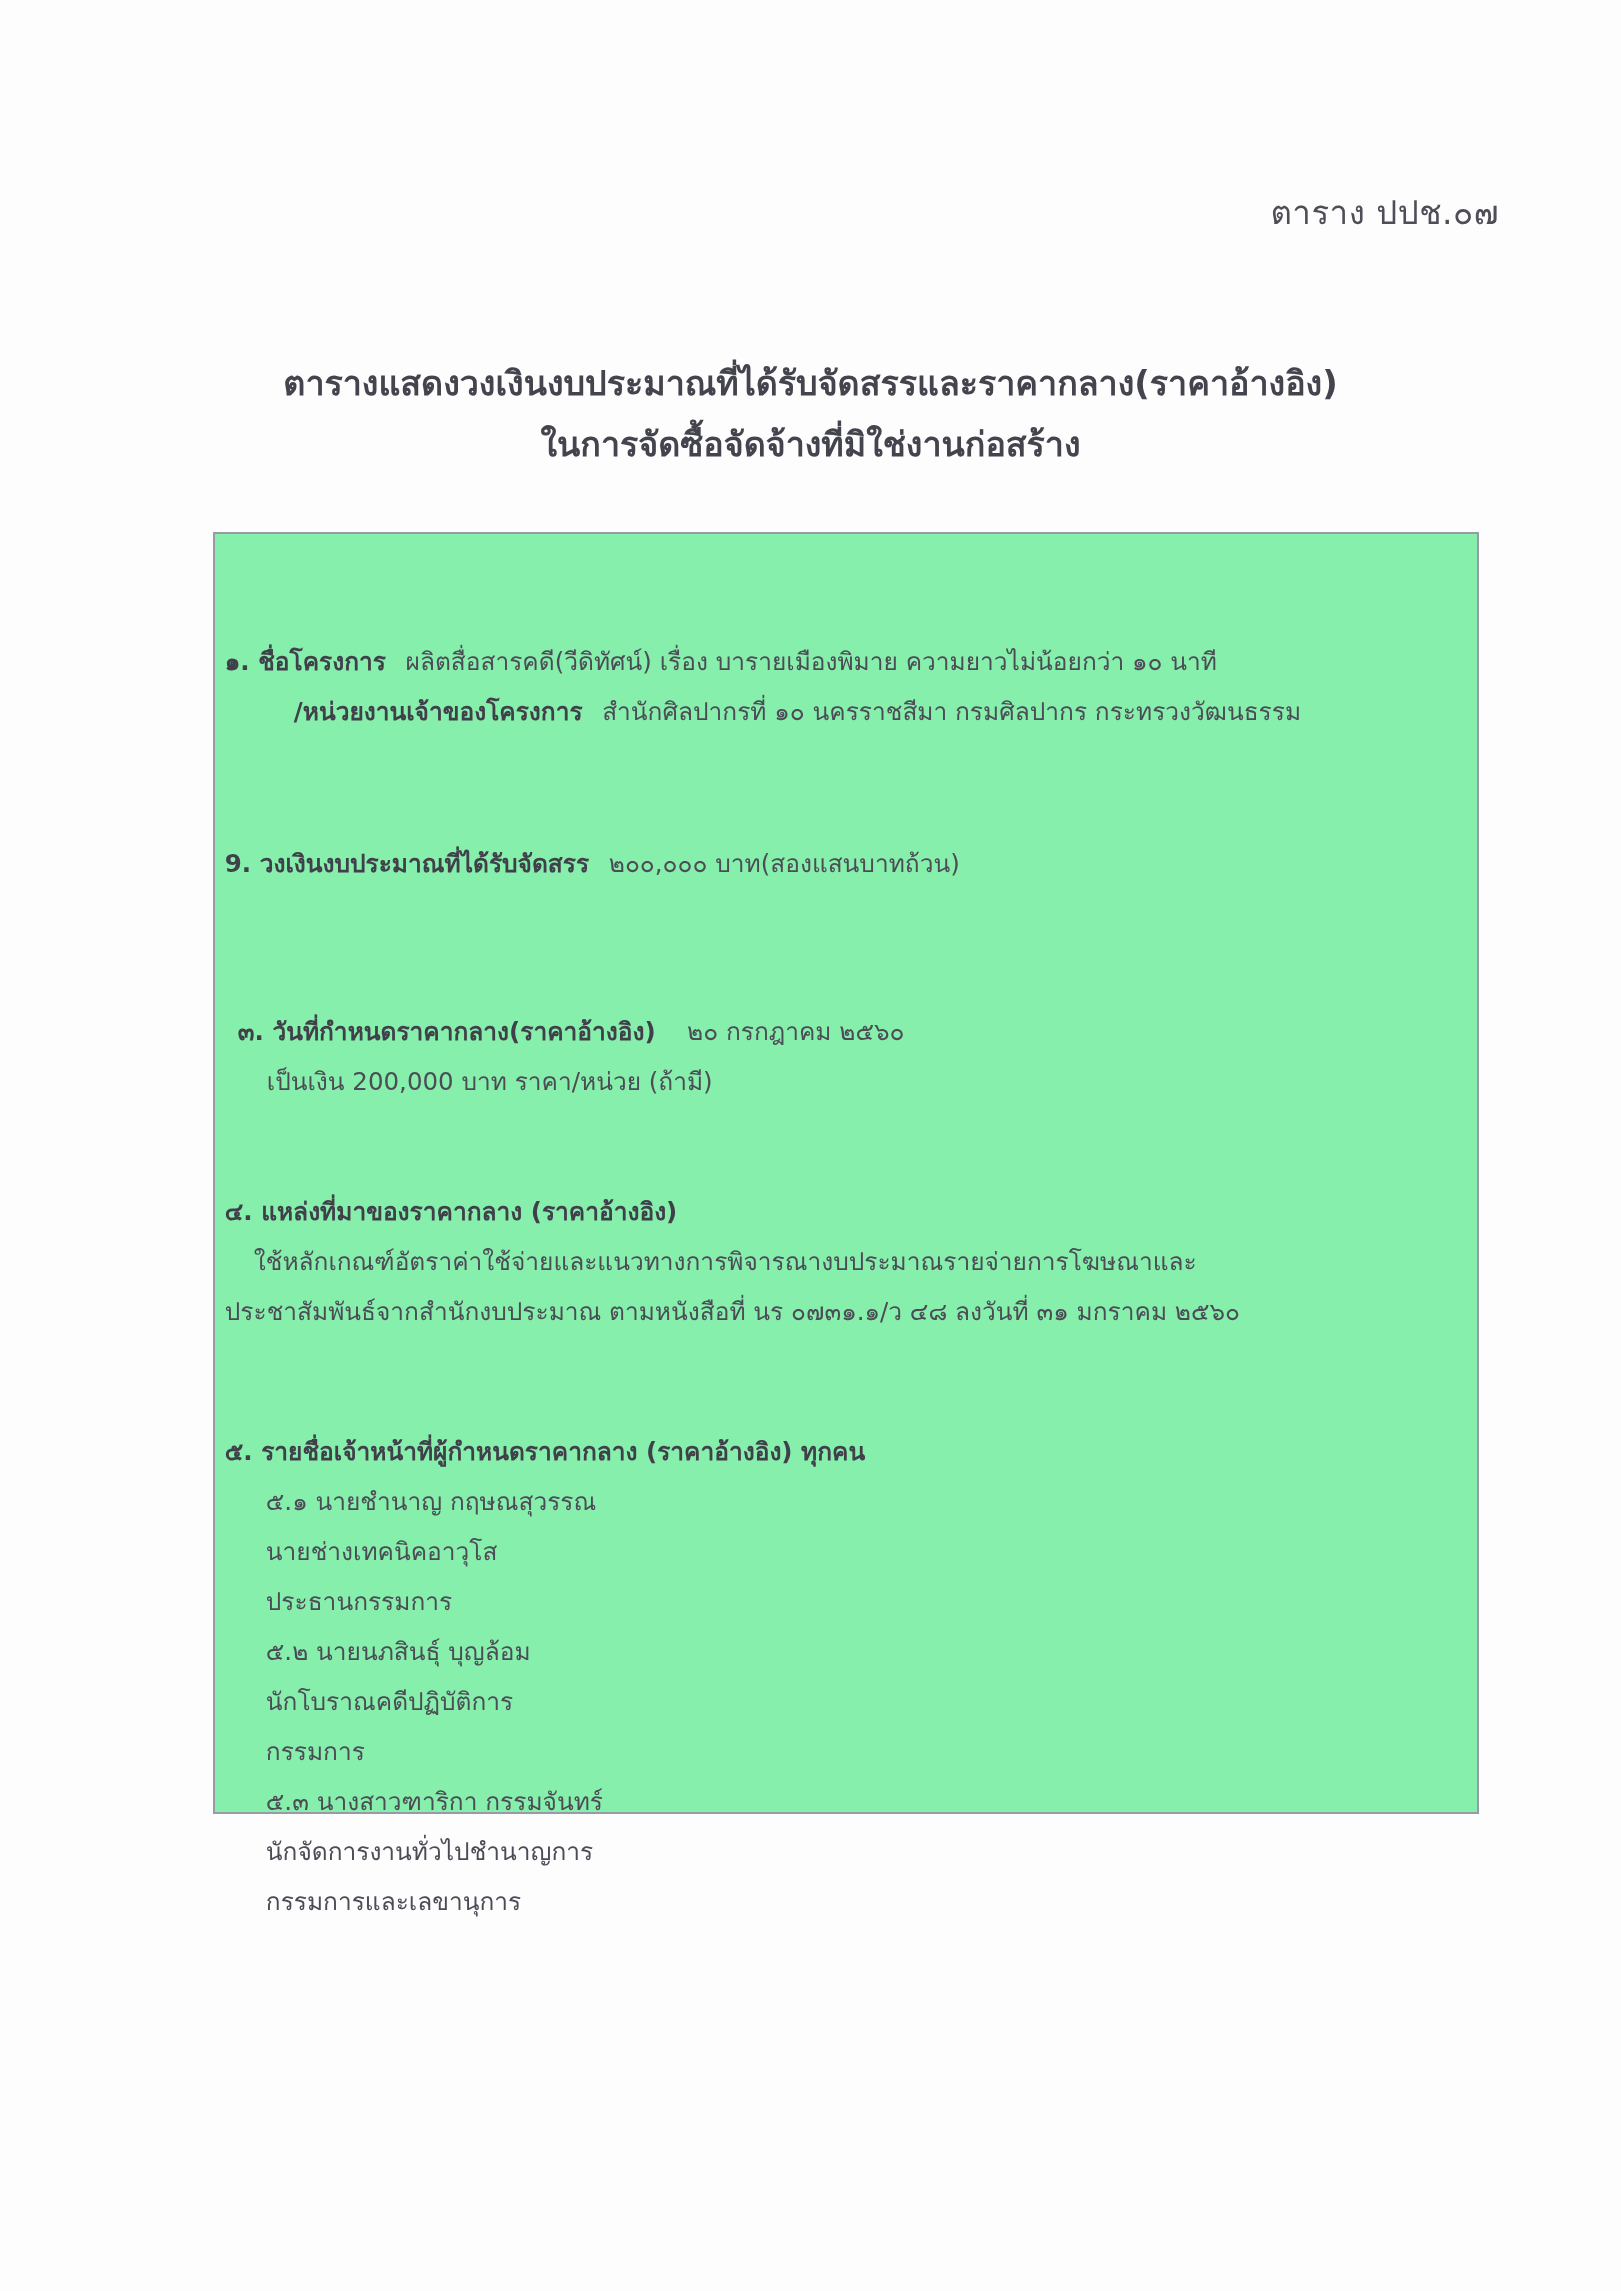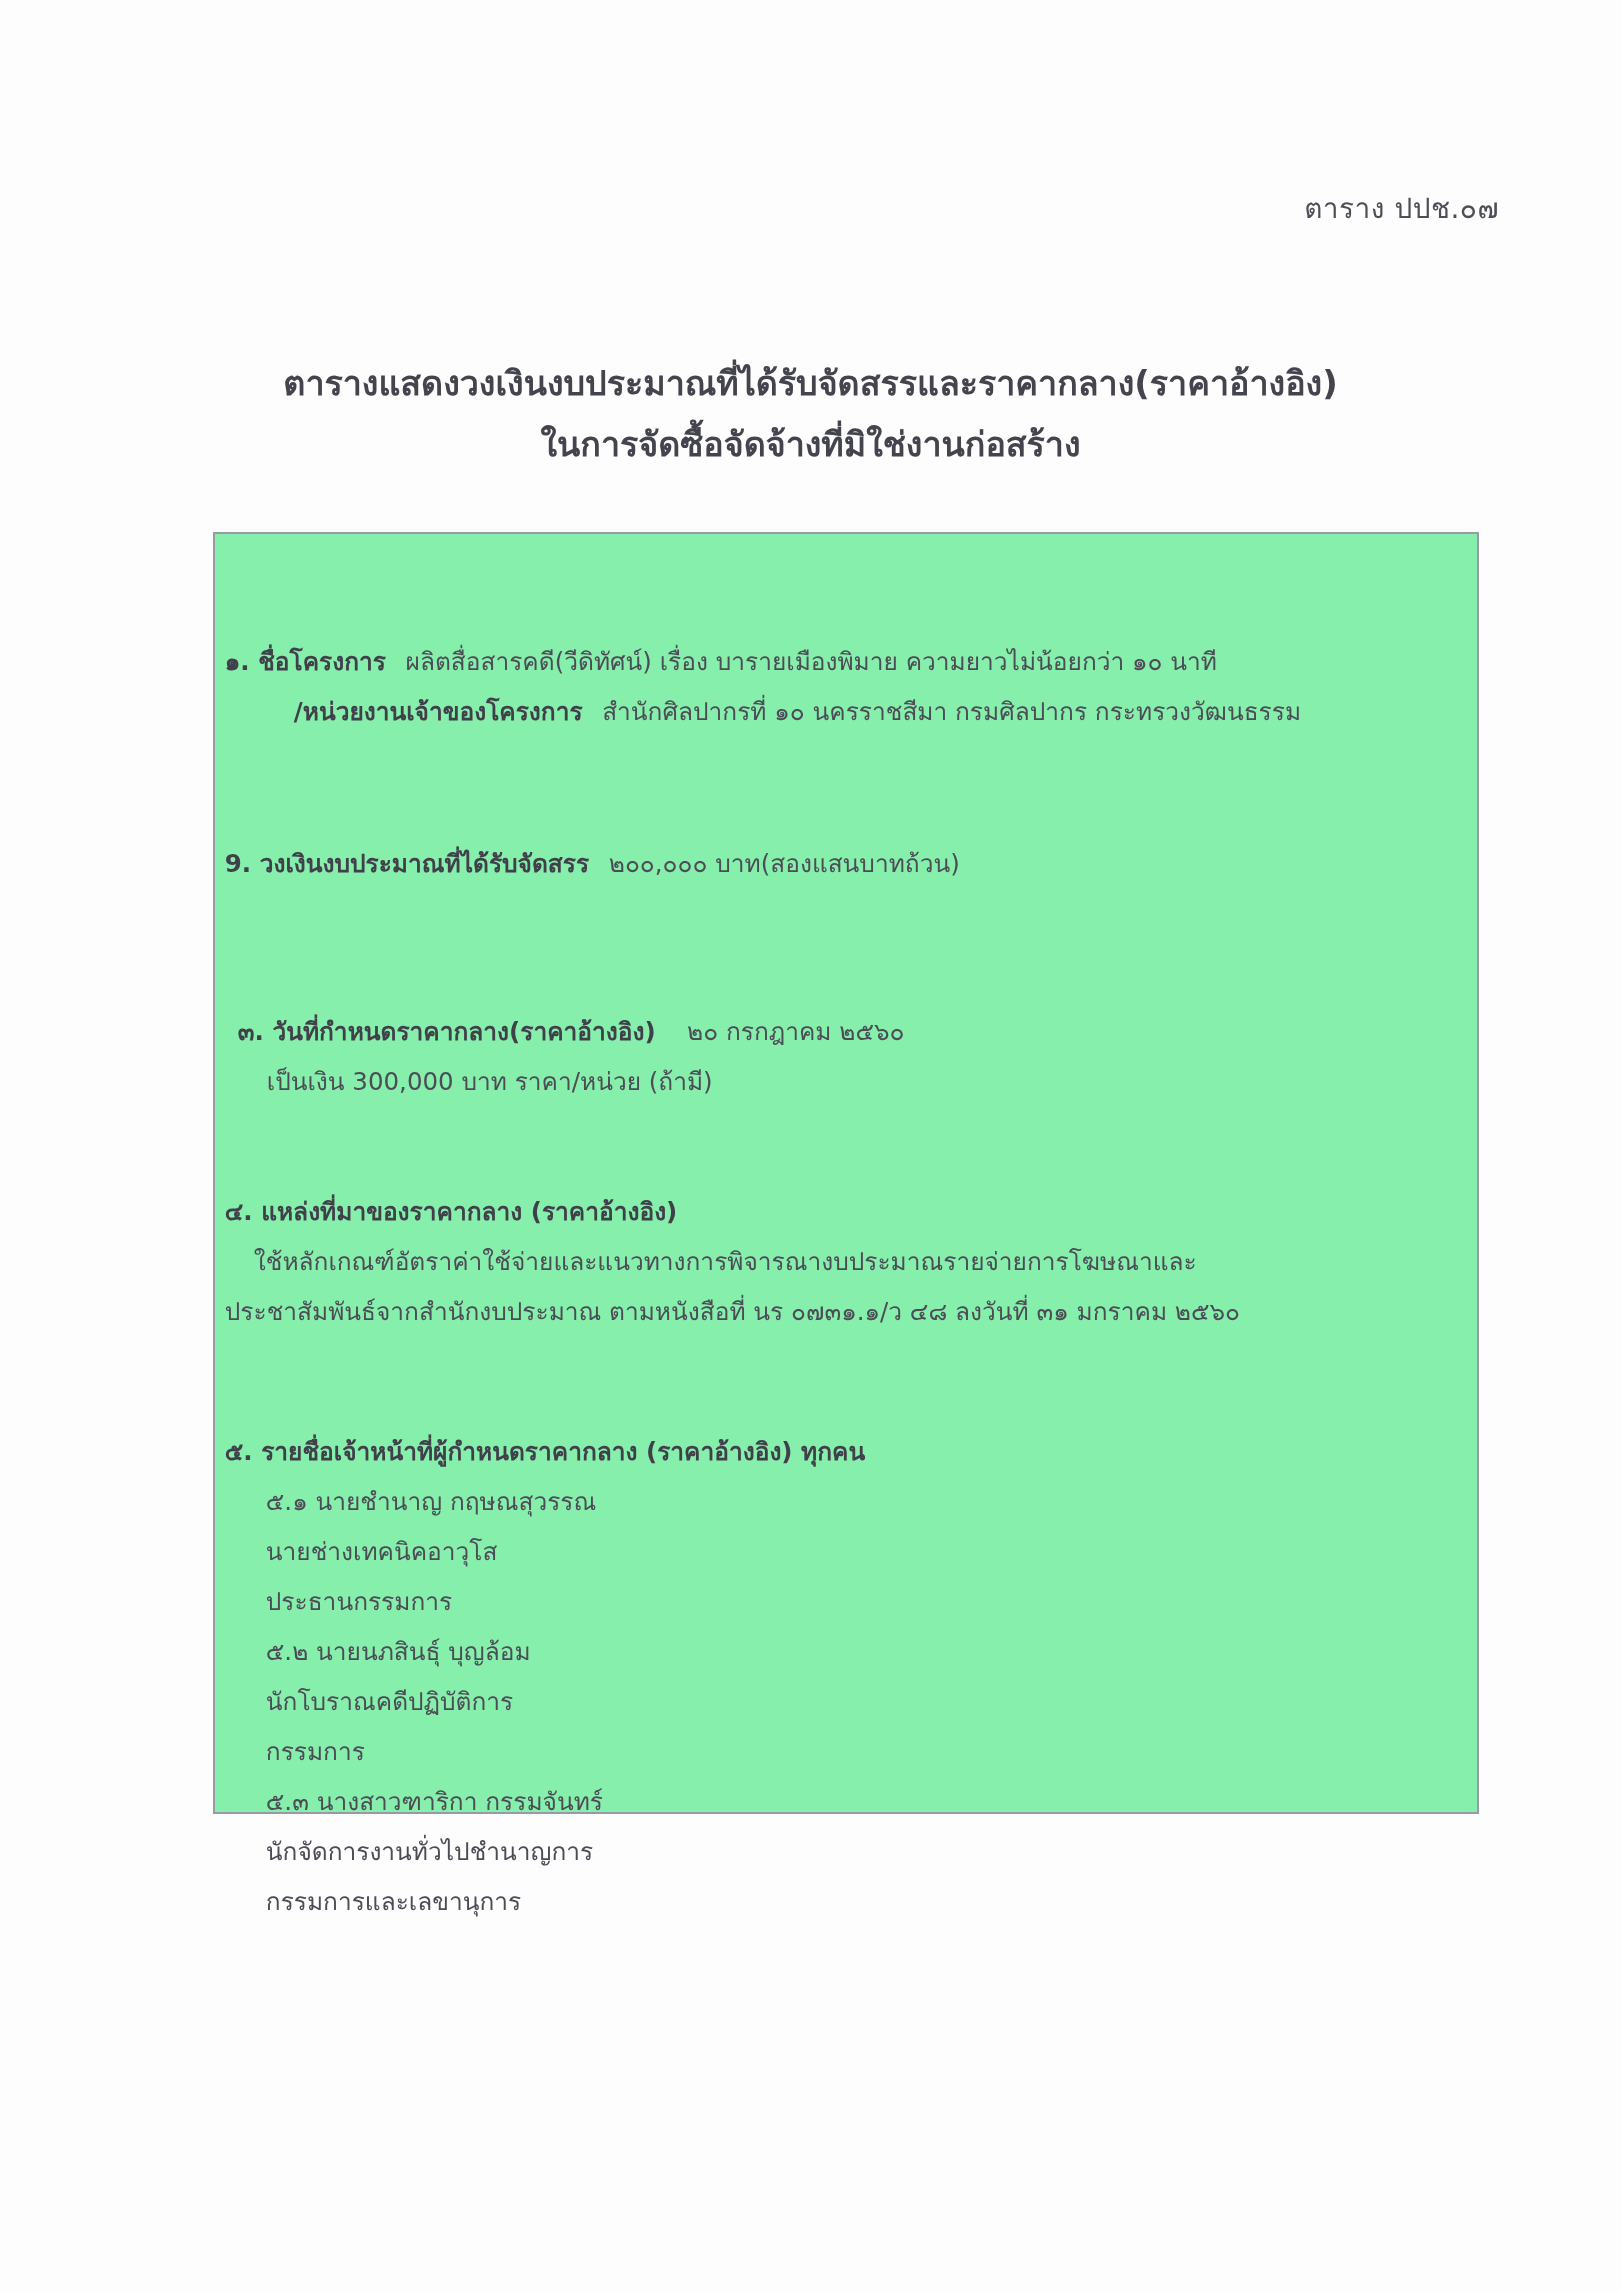--- a/index.html
+++ b/index.html
@@ -12,21 +12,21 @@
       height: 2292px;
       position: relative;
       overflow: hidden;
       font-family: "DejaVu Sans", "Liberation Sans", sans-serif;
       color: #4a4a55;
     }
     .page-ref {
       position: absolute;
       top: 186px;
       right: 122px;
-      font-size: 28px;
+      font-size: 33px;
       color: #4e4e58;
       letter-spacing: 0.5px;
     }
     .title {
       position: absolute;
       top: 353px;
       left: 0;
       width: 1621px;
       text-align: center;
       font-size: 34px;
@@ -88,21 +88,21 @@
   <div class="section" style="top:305px;">
     <span class="b">9. วงเงินงบประมาณที่ได้รับจัดสรร</span><span class="sp"></span>
     <span>๒๐๐,๐๐๐ บาท(สองแสนบาทถ้วน)</span>
   </div>
 
   <div class="section" style="top:473px;margin-left:13px;">
     <div>
       <span class="b">๓. วันที่กำหนดราคากลาง(ราคาอ้างอิง)</span><span class="sp"></span><span class="sp"></span>
       <span>๒๐  กรกฎาคม  ๒๕๖๐</span>
     </div>
-    <div class="indent3">เป็นเงิน  300,000  บาท   ราคา/หน่วย (ถ้ามี)</div>
+    <div class="indent3">เป็นเงิน  200,000  บาท   ราคา/หน่วย (ถ้ามี)</div>
   </div>
 
   <div class="section" style="top:653px;">
     <div class="b">๔. แหล่งที่มาของราคากลาง (ราคาอ้างอิง)</div>
     <div class="indent3">ใช้หลักเกณฑ์อัตราค่าใช้จ่ายและแนวทางการพิจารณางบประมาณรายจ่ายการโฆษณาและ</div>
     <div>ประชาสัมพันธ์จากสำนักงบประมาณ ตามหนังสือที่ นร ๐๗๓๑.๑/ว ๔๘ ลงวันที่ ๓๑ มกราคม ๒๕๖๐</div>
   </div>
 
   <div class="section" style="top:893px;">
     <div class="b">๕. รายชื่อเจ้าหน้าที่ผู้กำหนดราคากลาง (ราคาอ้างอิง) ทุกคน</div>

